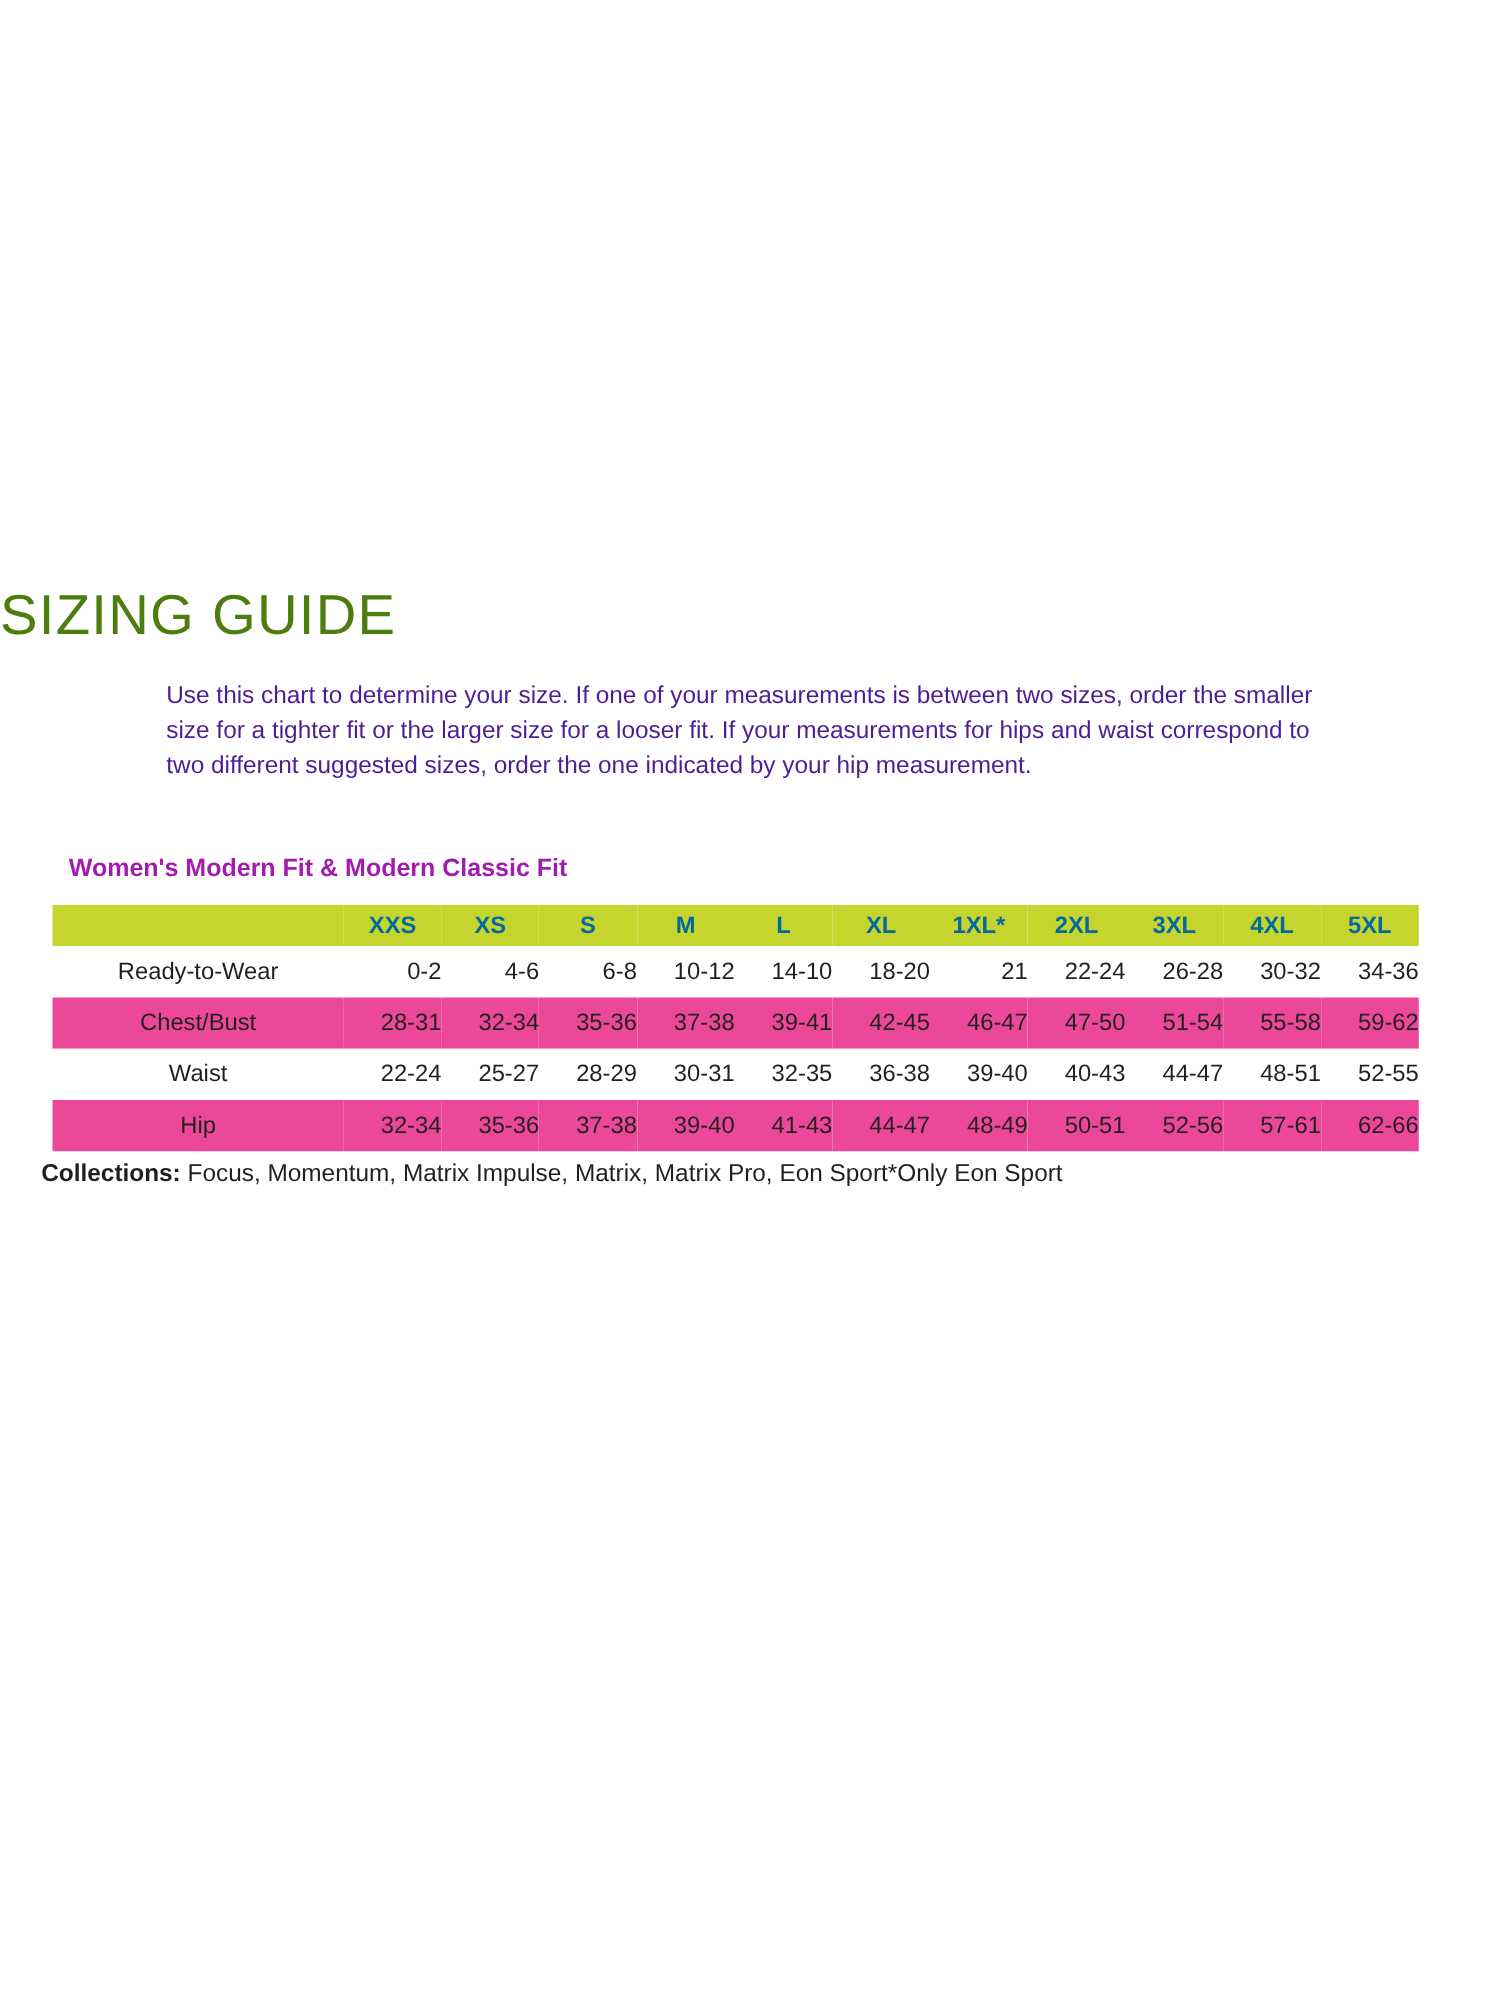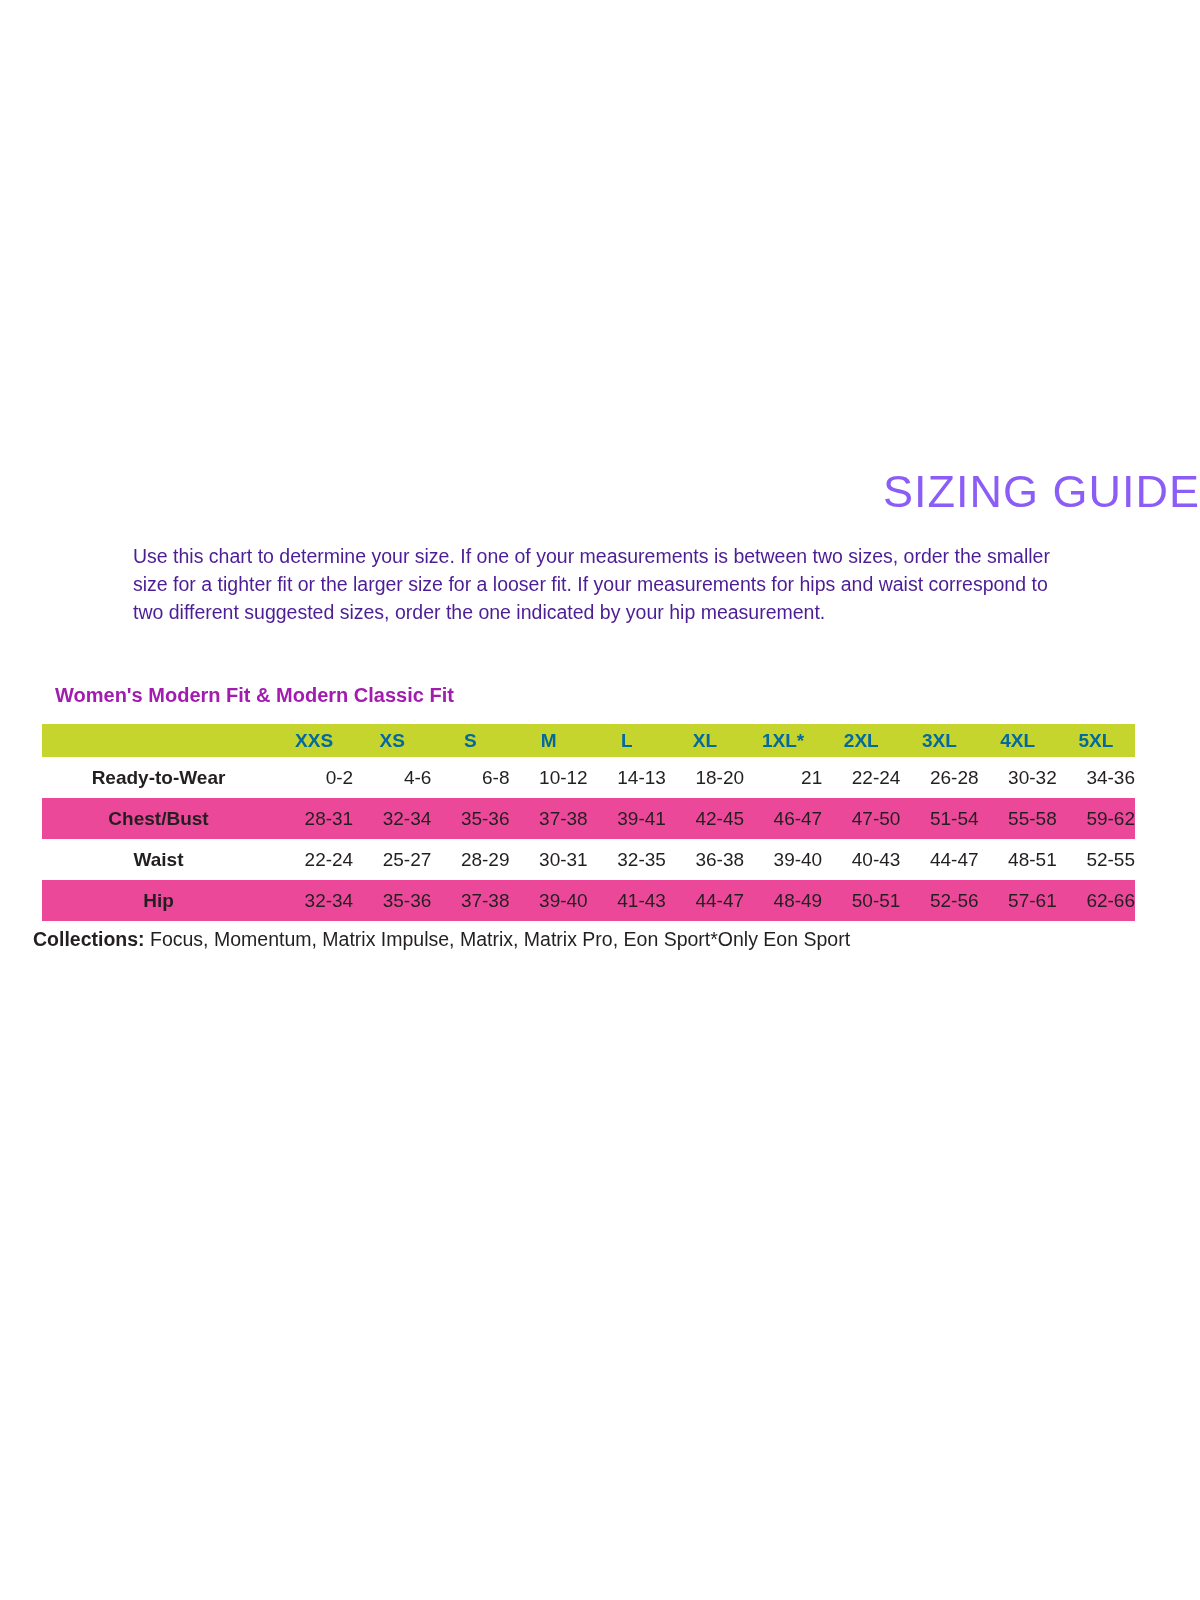--- a/index.html
+++ b/index.html
@@ -16,25 +16,25 @@
     width: 1200px;
     height: 1600px;
     overflow: hidden;
   }
   .title {
     position: absolute;
     top: 466px;
     left: 0;
     width: 100%;
     margin: 0;
-    text-align: right;
+    text-align: left;
     font-size: 45px;
     font-weight: 400;
     letter-spacing: 1px;
-    color: #8b5cf6;
+    color: #4d7c0f;
   }
   .intro {
     position: absolute;
     top: 542px;
     left: 133px;
     width: 922px;
     margin: 0;
     font-size: 19.5px;
     line-height: 28px;
     color: #4c1d95;
@@ -68,21 +68,21 @@
     font-weight: 700;
     font-size: 19px;
     text-align: center;
     vertical-align: middle;
   }
   table.size-table tbody tr { background: #ffffff; }
   table.size-table tbody tr.stripe { background: #ec4899; }
   table.size-table tbody th {
     height: 41px;
     padding: 0;
-    font-weight: 700;
+    font-weight: 400;
     font-size: 19px;
     text-align: center;
     vertical-align: middle;
   }
   table.size-table tbody td {
     height: 41px;
     padding: 0;
     font-weight: 400;
     font-size: 19px;
     text-align: right;
@@ -142,21 +142,21 @@
           <th>5XL</th>
         </tr>
     </thead>
     <tbody id="table-body">
         <tr>
           <th>Ready-to-Wear</th>
           <td>0-2</td>
           <td>4-6</td>
           <td>6-8</td>
           <td>10-12</td>
-          <td>14-13</td>
+          <td>14-10</td>
           <td>18-20</td>
           <td>21</td>
           <td>22-24</td>
           <td>26-28</td>
           <td>30-32</td>
           <td>34-36</td>
         </tr>
         <tr class="stripe">
           <th>Chest/Bust</th>
           <td>28-31</td>

